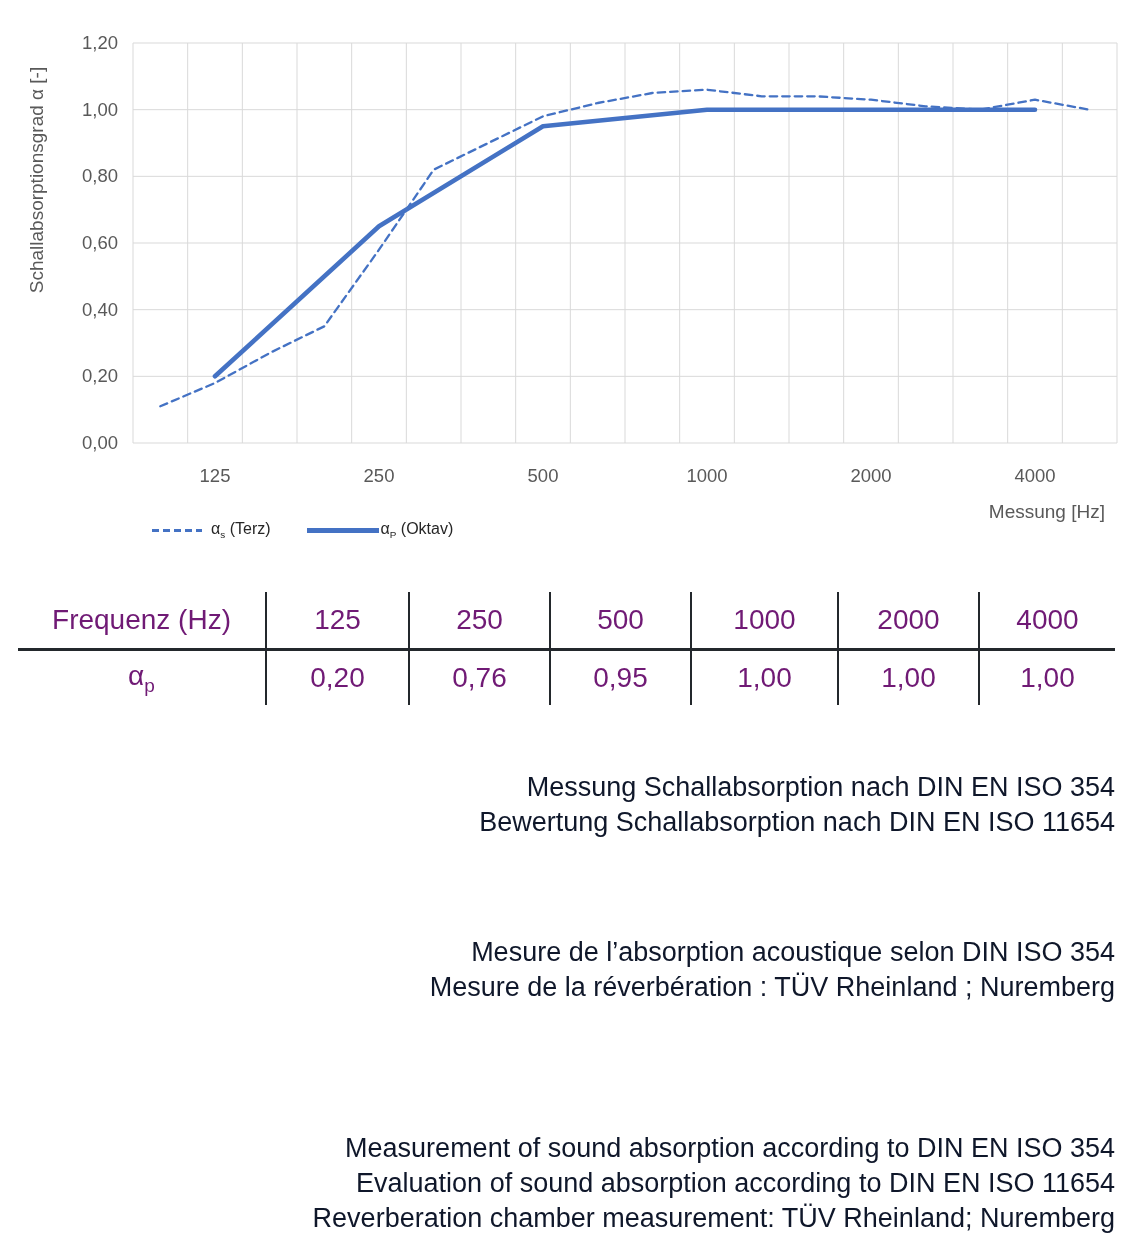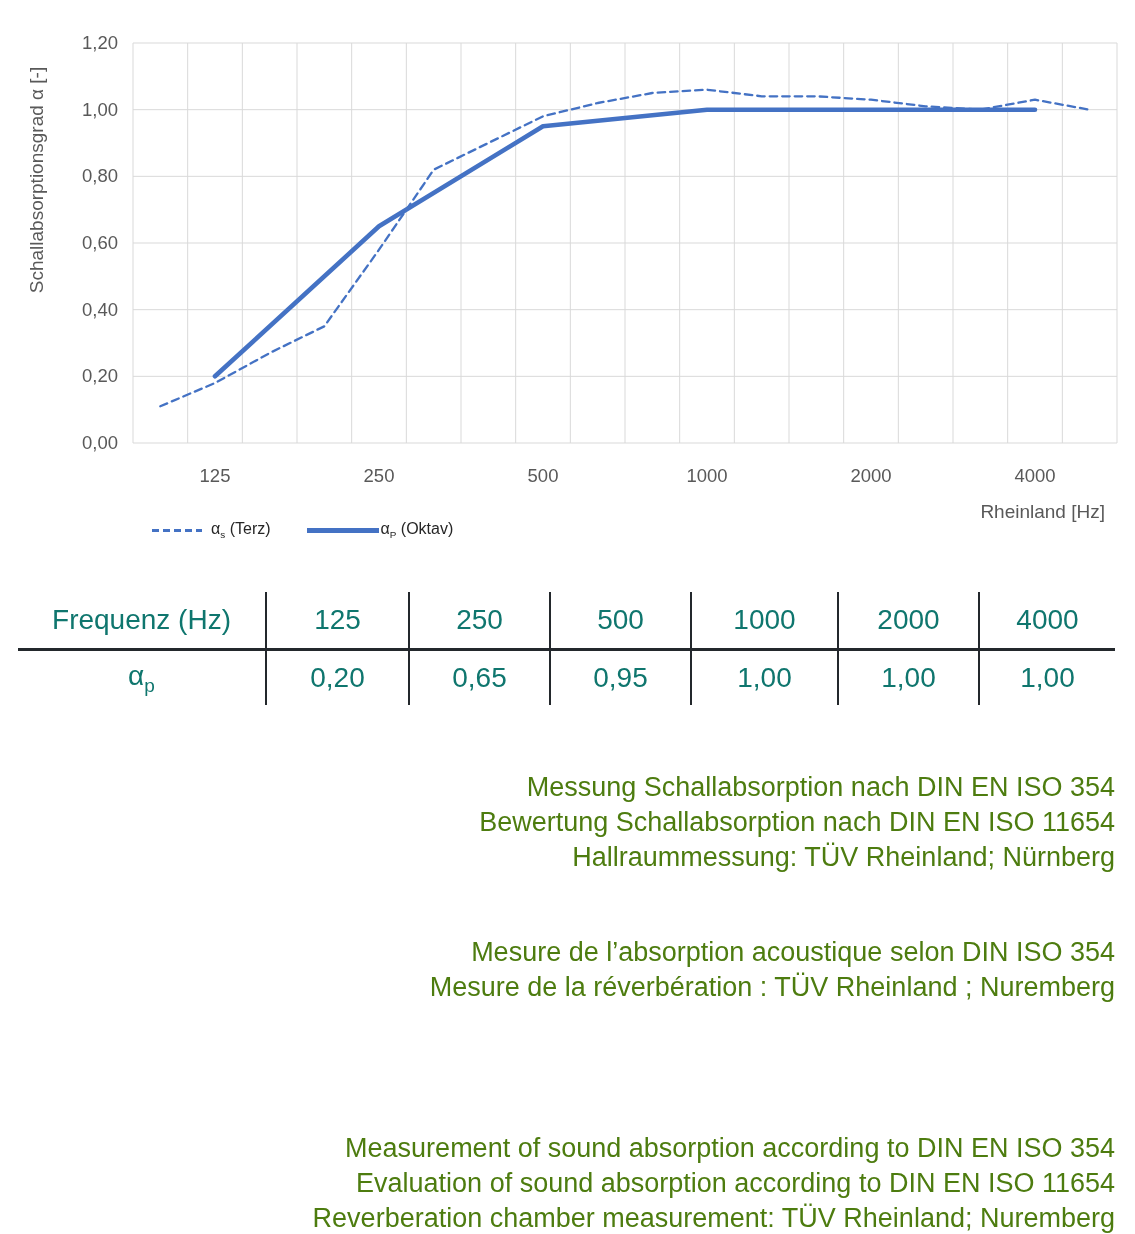--- a/index.html
+++ b/index.html
@@ -34,36 +34,36 @@
     background:repeating-linear-gradient(90deg,#4472C4 0 7px,transparent 7px 11px);
   }
   .sample.solid{
     width:72px;height:5px;margin-left:36px;margin-right:2px;
     background:#4472C4;
   }
   
   .alpha-table{
     position:absolute;left:18px;top:592px;width:1097px;
     border-collapse:collapse;table-layout:fixed;
-    font-size:28px;color:#0f766e;
+    font-size:28px;color:#701a75;
   }
   .alpha-table td{
     text-align:center;vertical-align:middle;
     border-right:2px solid #23282c;
     padding:0;
   }
   .alpha-table td:last-child{border-right:none;}
   .alpha-table tr.head td{border-bottom:3px solid #23282c;height:56px;}
   .alpha-table tr.vals td{height:54px;}
   .alpha-table sub{font-size:0.68em;}
   
   .note{
     position:absolute;left:0;right:20px;
     text-align:right;
-    font-size:27px;line-height:35px;color:#4d7c0f;
+    font-size:27px;line-height:35px;color:#0f172a;
   }
   .note-de{top:770px;}
   .note-fr{top:935px;}
   .note-en{top:1131px;}
 </style>
 </head>
 <body>
 
 <div class="page">
 
@@ -106,21 +106,21 @@
       <text x="543" y="482" text-anchor="middle" font-size="18.5" fill="#595959" font-family="&quot;Liberation Sans&quot;, sans-serif">500</text>
       <text x="707" y="482" text-anchor="middle" font-size="18.5" fill="#595959" font-family="&quot;Liberation Sans&quot;, sans-serif">1000</text>
       <text x="871" y="482" text-anchor="middle" font-size="18.5" fill="#595959" font-family="&quot;Liberation Sans&quot;, sans-serif">2000</text>
       <text x="1035" y="482" text-anchor="middle" font-size="18.5" fill="#595959" font-family="&quot;Liberation Sans&quot;, sans-serif">4000</text>
       <polyline points="160.3,406.3 215.0,383.0 269.7,353.0 324.3,326.3 379.0,249.7 433.7,169.7 488.3,143.0 543.0,116.3 597.7,103.0 652.3,93.0 707.0,89.7 761.7,96.3 816.3,96.3 871.0,99.7 925.7,106.3 980.3,109.7 1035.0,99.7 1089.7,109.7" fill="none" stroke="#4472C4" stroke-linejoin="round" stroke-linecap="round" stroke-width="2.3" stroke-dasharray="7.5 5"></polyline>
       <polyline points="215.0,376.3 379.0,226.3 543.0,126.3 707.0,109.7 871.0,109.7 1035.0,109.7" fill="none" stroke="#4472C4" stroke-linejoin="round" stroke-linecap="round" stroke-width="4.6"></polyline>
     </svg>
 
   <div class="y-axis-title">Schallabsorptionsgrad α [-]</div>
 
-  <div class="x-axis-title">Rheinland [Hz]</div>
+  <div class="x-axis-title">Messung [Hz]</div>
 
   <div class="legend">
     <span class="sample dashed"></span>
     <span class="legend-label"><span>α</span><sub>s</sub><span> (Terz)</span></span>
     <span class="sample solid"></span>
     <span class="legend-label"><span>α</span><sub>P</sub><span> (Oktav)</span></span>
   </div>
 
   <table class="alpha-table">
     <colgroup>
@@ -138,33 +138,32 @@
       <td>125</td>
       <td>250</td>
       <td>500</td>
       <td>1000</td>
       <td>2000</td>
       <td>4000</td>
     </tr>
     <tr class="vals">
       <td><span>α</span><sub>p</sub></td>
       <td>0,20</td>
-      <td>0,65</td>
+      <td>0,76</td>
       <td>0,95</td>
       <td>1,00</td>
       <td>1,00</td>
       <td>1,00</td>
     </tr>
   </tbody>
     </table>
 
   <div class="note note-de">
     <div>Messung Schallabsorption nach DIN EN ISO 354</div>
     <div>Bewertung Schallabsorption nach DIN EN ISO 11654</div>
-    <div>Hallraummessung: TÜV Rheinland; Nürnberg</div>
   </div>
   <div class="note note-fr">
     <div>Mesure de l’absorption acoustique selon DIN ISO 354</div>
     <div>Mesure de la réverbération : TÜV Rheinland ; Nuremberg</div>
   </div>
   <div class="note note-en">
     <div>Measurement of sound absorption according to DIN EN ISO 354</div>
     <div>Evaluation of sound absorption according to DIN EN ISO 11654</div>
     <div>Reverberation chamber measurement: TÜV Rheinland; Nuremberg</div>
   </div>

